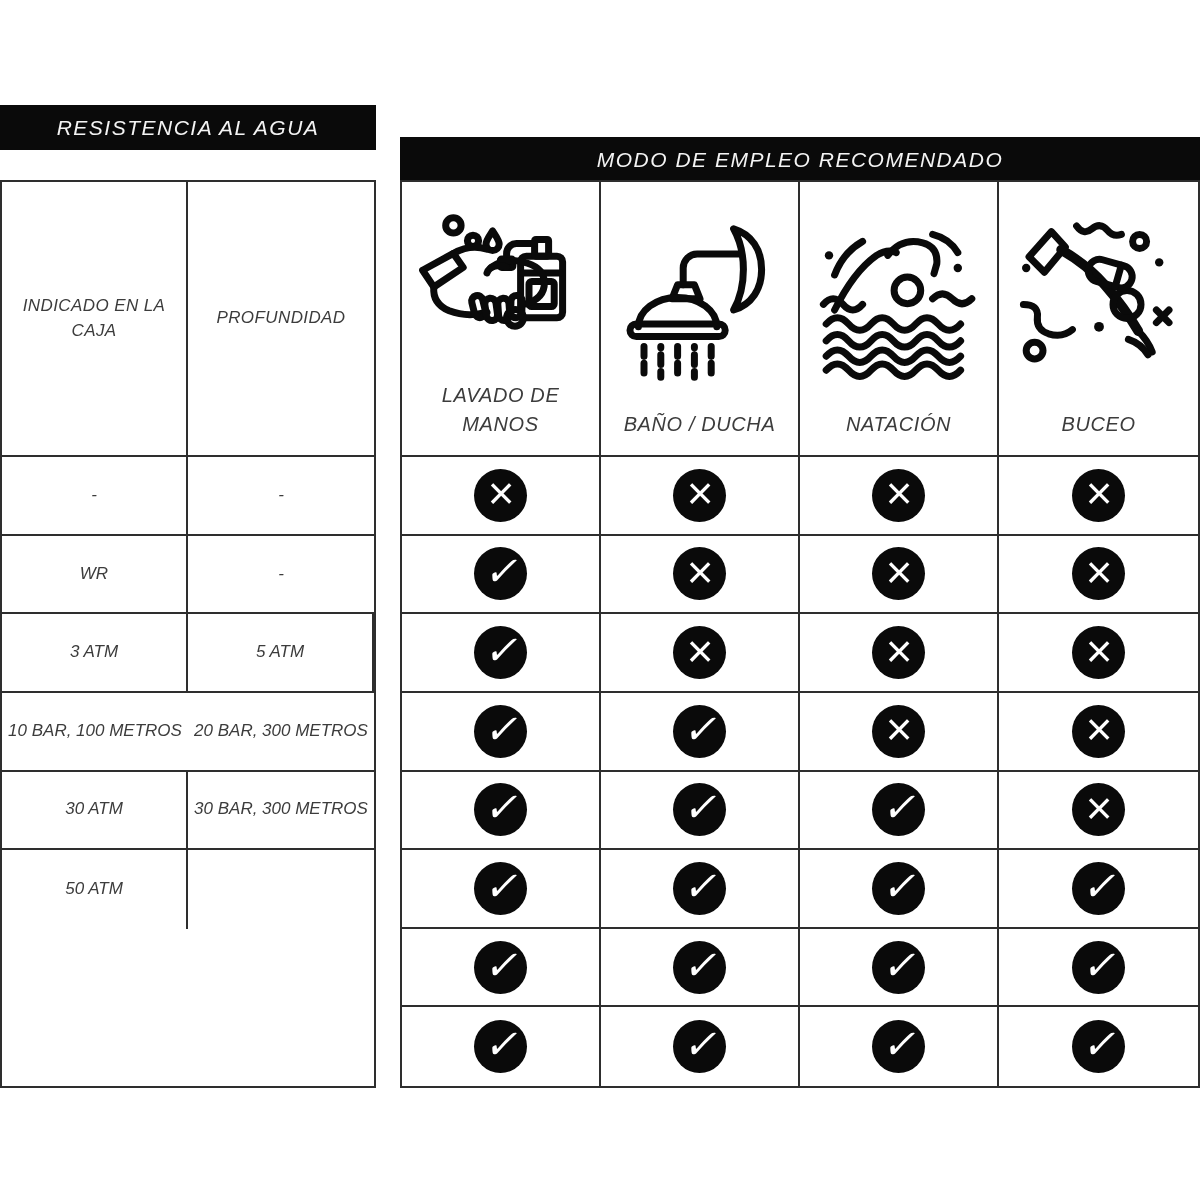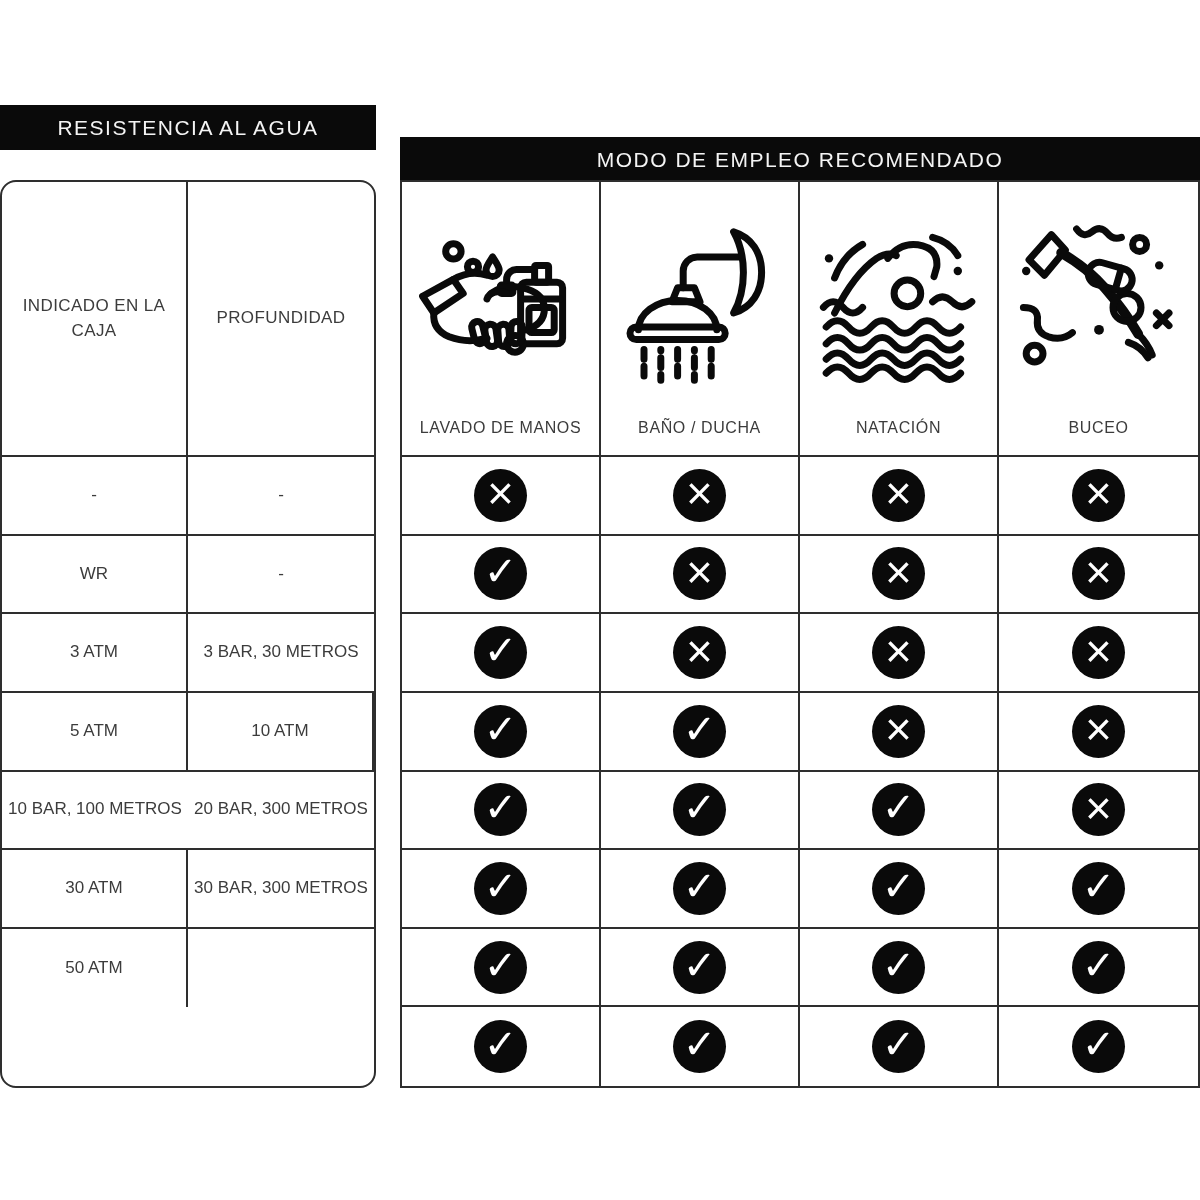--- a/index.html
+++ b/index.html
@@ -1,46 +1,46 @@
 <!DOCTYPE html>
 <html><head>
 <meta charset="utf-8">
 <style>
   * { margin:0; padding:0; box-sizing:border-box; }
   html,body { background:#ffffff; }
   body { font-family:"Liberation Sans", sans-serif; color:#3c3c3c; }
-  .page { position:relative; width:1200px; height:1200px; background:#ffffff; overflow:hidden; }
+  .page { position:relative; width:1200px; height:1200px; background:#ffffff; overflow:hidden;font-style:italic; }
 
   
   .bar { position:absolute; top:105px; height:45px; background:#0a0a0a; color:#f4f4f4;
          display:flex; align-items:center; justify-content:center;
          font-size:21px; letter-spacing:1.5px; font-weight:400; }
   .bar-left  { left:0;   width:376px; }
   .bar-right { left:400px; width:800px;margin-top:32px; }
 
   
   .tbl { position:absolute; top:180px; height:908px; display:grid;
          border:2px solid #2e2e2e; background:#ffffff; }
-  .tbl-left  { left:0;     width:376px; grid-template-columns:186px 1fr; grid-template-rows:275px repeat(8,1fr);border-radius:16px; }
+  .tbl-left  { left:0;     width:376px; grid-template-columns:186px 1fr; grid-template-rows:275px repeat(8,1fr); }
   .tbl-right { left:400px; width:800px; grid-template-columns:repeat(4,1fr); grid-template-rows:275px repeat(8,1fr); }
 
   .cell { border-right:2px solid #2e2e2e; border-bottom:2px solid #2e2e2e;
           display:flex; align-items:center; justify-content:center;
           text-align:center; font-size:17px; line-height:1.45; padding:4px 6px; }
   .cell.lastcol { border-right:none;justify-content:center; }
   .cell.lastrow { border-bottom:none; }
 
   .headcell { font-size:17px; letter-spacing:0.4px; }
   .headcell .wrap { max-width:150px; }
 
   
   .iconcell { flex-direction:column; justify-content:flex-end; padding:14px 4px 16px 4px; }
   .iconbox { flex:1; display:flex; align-items:center; justify-content:center; width:100%; }
   .iconbox svg { display:block; }
-  .collabel { font-size:16px; letter-spacing:0.6px; margin-top:14px; }
+  .collabel { font-size:20px; letter-spacing:0.6px; margin-top:14px; }
 
   
   .mark { width:53px; height:53px; border-radius:50%; background:#0a0a0a; color:#ffffff;
           display:flex; align-items:center; justify-content:center; font-weight:400; }
   .mark.cross { font-size:46px; padding-bottom:3px; }
   .mark.check { font-size:40px; padding-bottom:5px; }
 </style>
 </head>
 <body>
 
@@ -59,23 +59,21 @@
     </div>
     <div class="cell headcell lastcol">
       <div class="wrap">PROFUNDIDAD</div>
     </div>
 
     <div class="cell">-</div>
     <div class="cell lastcol">-</div>
     <div class="cell">WR</div>
     <div class="cell lastcol">-</div>
     <div class="cell">3 ATM</div>
-    <div class="cell lastcol">3 BAR, 30 METROS</div>
     <div class="cell">5 ATM</div>
-    <div class="cell">10 ATM</div>
     <div class="cell lastcol">10 BAR, 100 METROS</div>
     <div class="cell lastcol">20 BAR, 300 METROS</div>
     <div class="cell">30 ATM</div>
     <div class="cell lastcol">30 BAR, 300 METROS</div>
     <div class="cell lastrow">50 ATM</div>
   </div>
 
   <div class="tbl tbl-right">
 
     <div class="cell iconcell">

